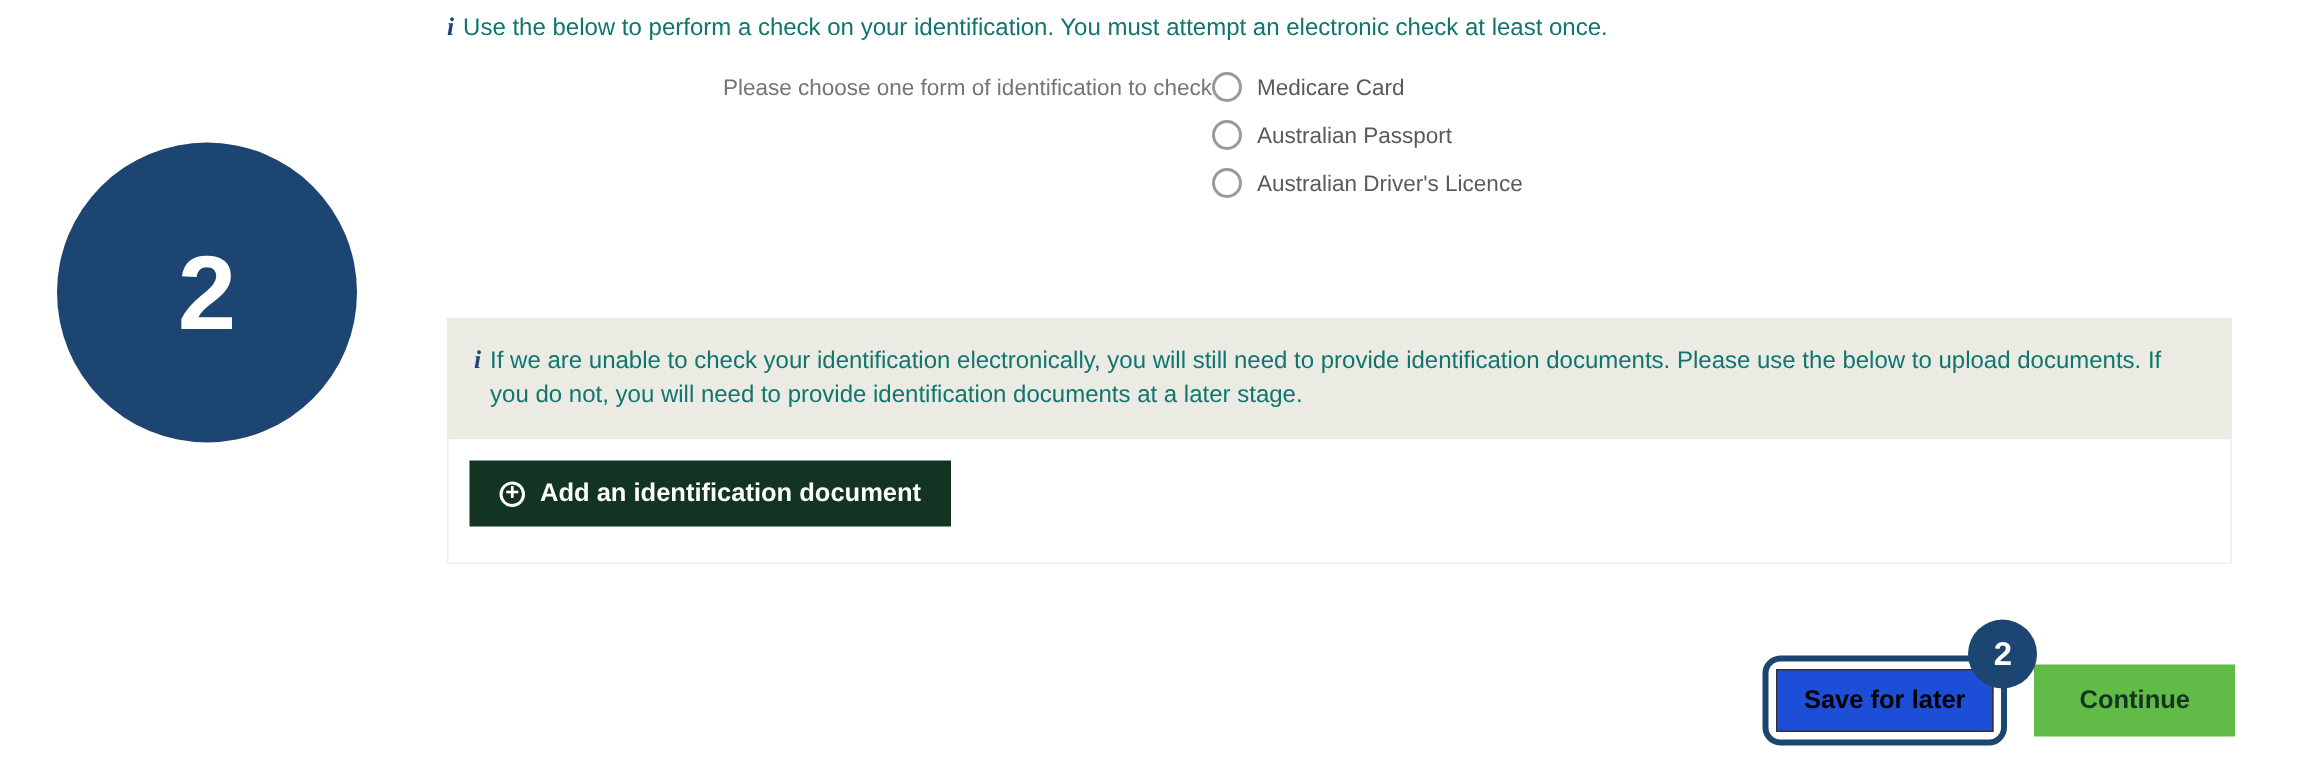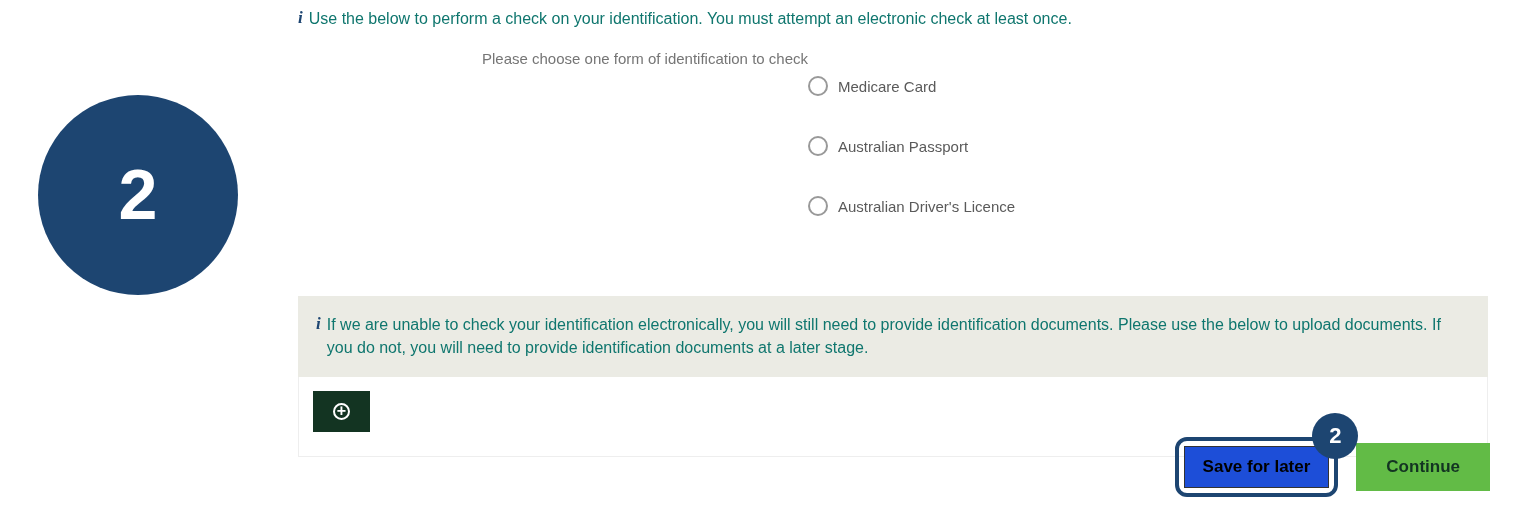--- a/index.html
+++ b/index.html
@@ -64,21 +64,20 @@
     }
     .radio-options {
       display: flex;
       flex-direction: column;
       gap: 12px;
     }
     .radio-item {
       display: flex;
       align-items: center;
       gap: 10px;
-      margin-top: 28px;
     }
     .radio-circle {
       width: 20px;
       height: 20px;
       border: 2px solid #999;
       border-radius: 50%;
       flex-shrink: 0;
     }
     .radio-text {
       font-size: 15px;
@@ -205,20 +204,21 @@
   <div class="alert-box">
     <div class="info-row">
       <span class="info-icon">i</span>
       <span class="info-text">If we are unable to check your identification electronically, you will still need to provide identification documents. Please use the below to upload documents. If you do not, you will need to provide identification documents at a later stage.</span>
     </div>
   </div>
 
   <div class="upload-area">
     <button class="add-doc-btn">
       <span class="plus-circle">+</span>
+      <span>Add an identification document</span>
     </button>
   </div>
 
 </div>
 
 <div class="button-row">
   <div class="save-wrapper">
     <button class="save-btn">
       <span>Save for later</span>
     </button>

